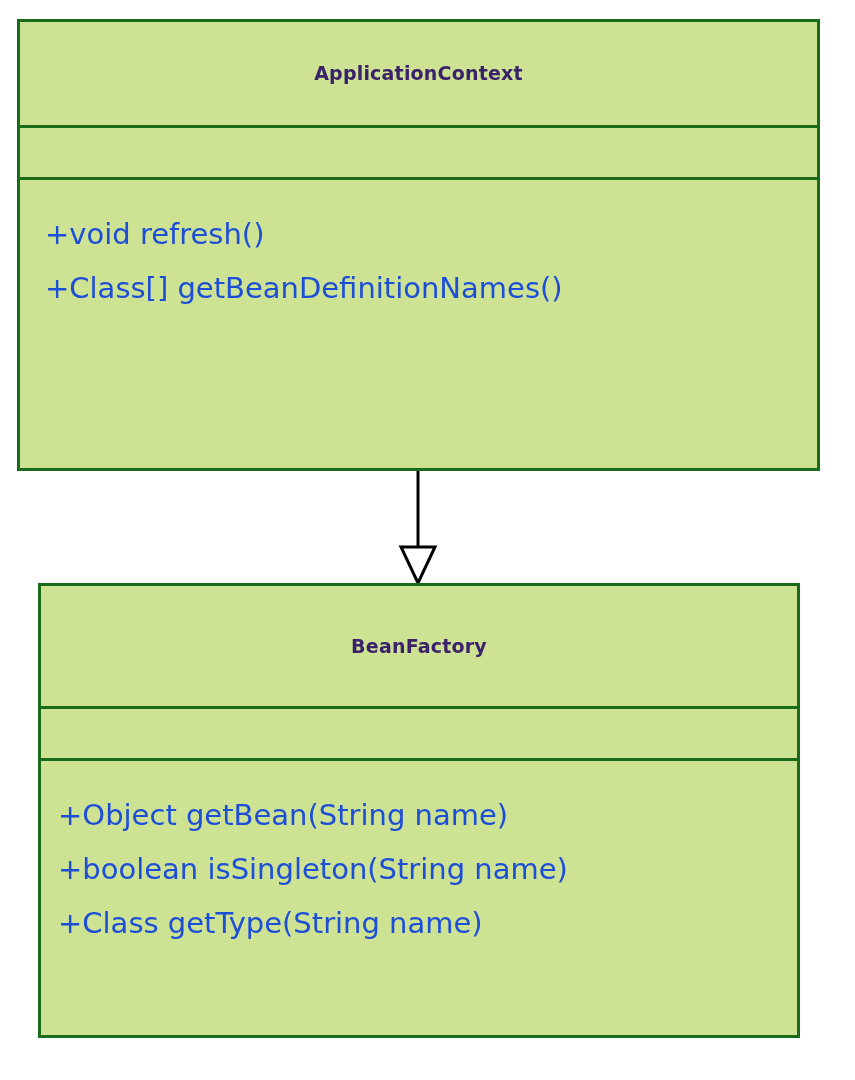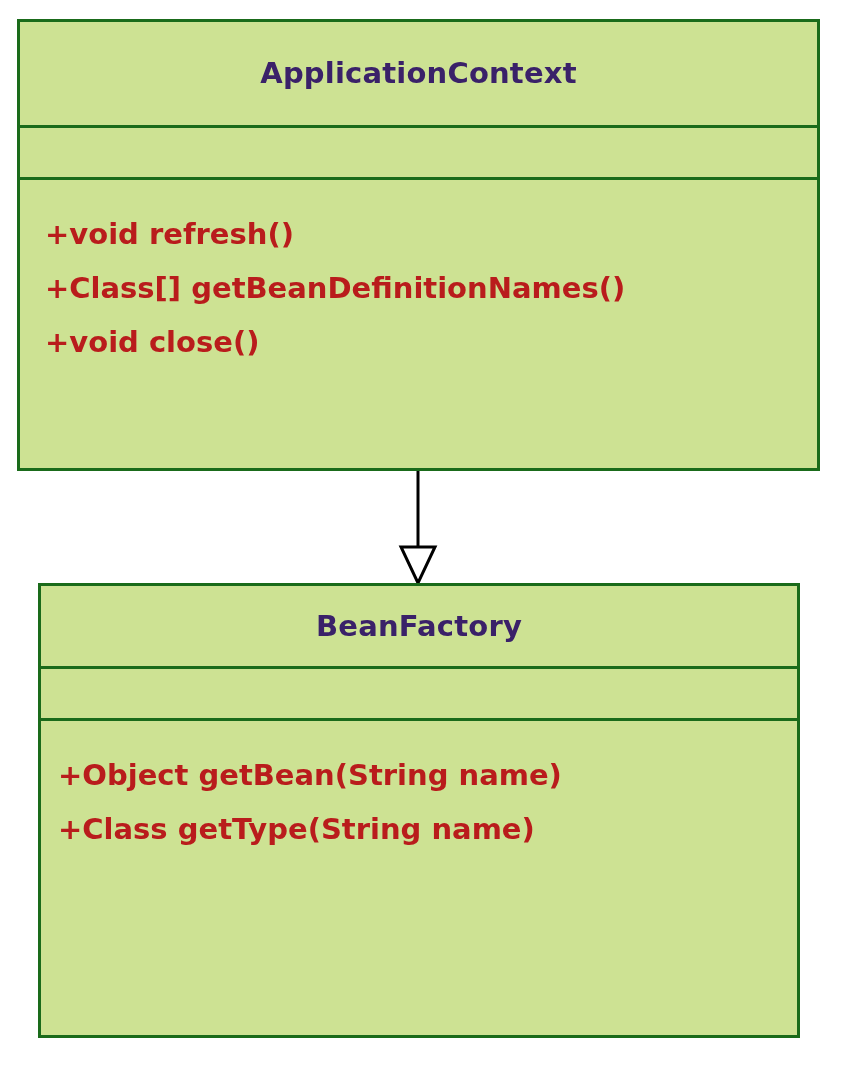--- a/index.html
+++ b/index.html
@@ -49,25 +49,25 @@
   }
 
   .class-title-compartment {
     display: flex;
     align-items: center;
     justify-content: center;
     border-bottom: 3px solid #1a6b1a;
     box-sizing: border-box;
   }
   #class-application-context .class-title-compartment { height: 106px; }
-  #class-bean-factory .class-title-compartment { height: 83px; }
+  #class-bean-factory .class-title-compartment { height: 123px; }
 
   .class-title {
     font-weight: bold;
-    font-size: 29px;
+    font-size: 19px;
     color: #3a2169;
     letter-spacing: 0.2px;
     line-height: 1;
     white-space: nowrap;
   }
 
   .class-attributes-compartment {
     border-bottom: 3px solid #1a6b1a;
     box-sizing: border-box;
   }
@@ -80,25 +80,25 @@
     display: flex;
     flex-direction: column;
     justify-content: flex-start;
     padding-top: 40px;
   }
   #class-application-context .class-methods-compartment { padding-left: 25px; }
   #class-bean-factory .class-methods-compartment { padding-left: 17px; }
 
   .method-line {
     font-size: 29px;
-    color: #b91c1c;
+    color: #1d4ed8;
     line-height: 1;
     margin-bottom: 25px;
     white-space: nowrap;
-    font-weight: bold;
+    font-weight: normal;
   }
 
   
   #generalization-connector {
     position: absolute;
     left: 0;
     top: 0;
     width: 855px;
     height: 1080px;
     pointer-events: none;
@@ -115,28 +115,28 @@
   </svg>
 
   <div class="uml-class" id="class-application-context">
     <div class="class-title-compartment">
       <span class="class-title">ApplicationContext</span>
     </div>
     <div class="class-attributes-compartment"></div>
     <div class="class-methods-compartment">
       <div class="method-line">+void refresh()</div>
       <div class="method-line">+Class[] getBeanDefinitionNames()</div>
-      <div class="method-line">+void close()</div>
     </div>
   </div>
 
   <div class="uml-class" id="class-bean-factory">
     <div class="class-title-compartment">
       <span class="class-title">BeanFactory</span>
     </div>
     <div class="class-attributes-compartment"></div>
     <div class="class-methods-compartment">
       <div class="method-line">+Object getBean(String name)</div>
+      <div class="method-line">+boolean isSingleton(String name)</div>
       <div class="method-line">+Class getType(String name)</div>
     </div>
   </div>
 
 </div>
 
 </body></html>

